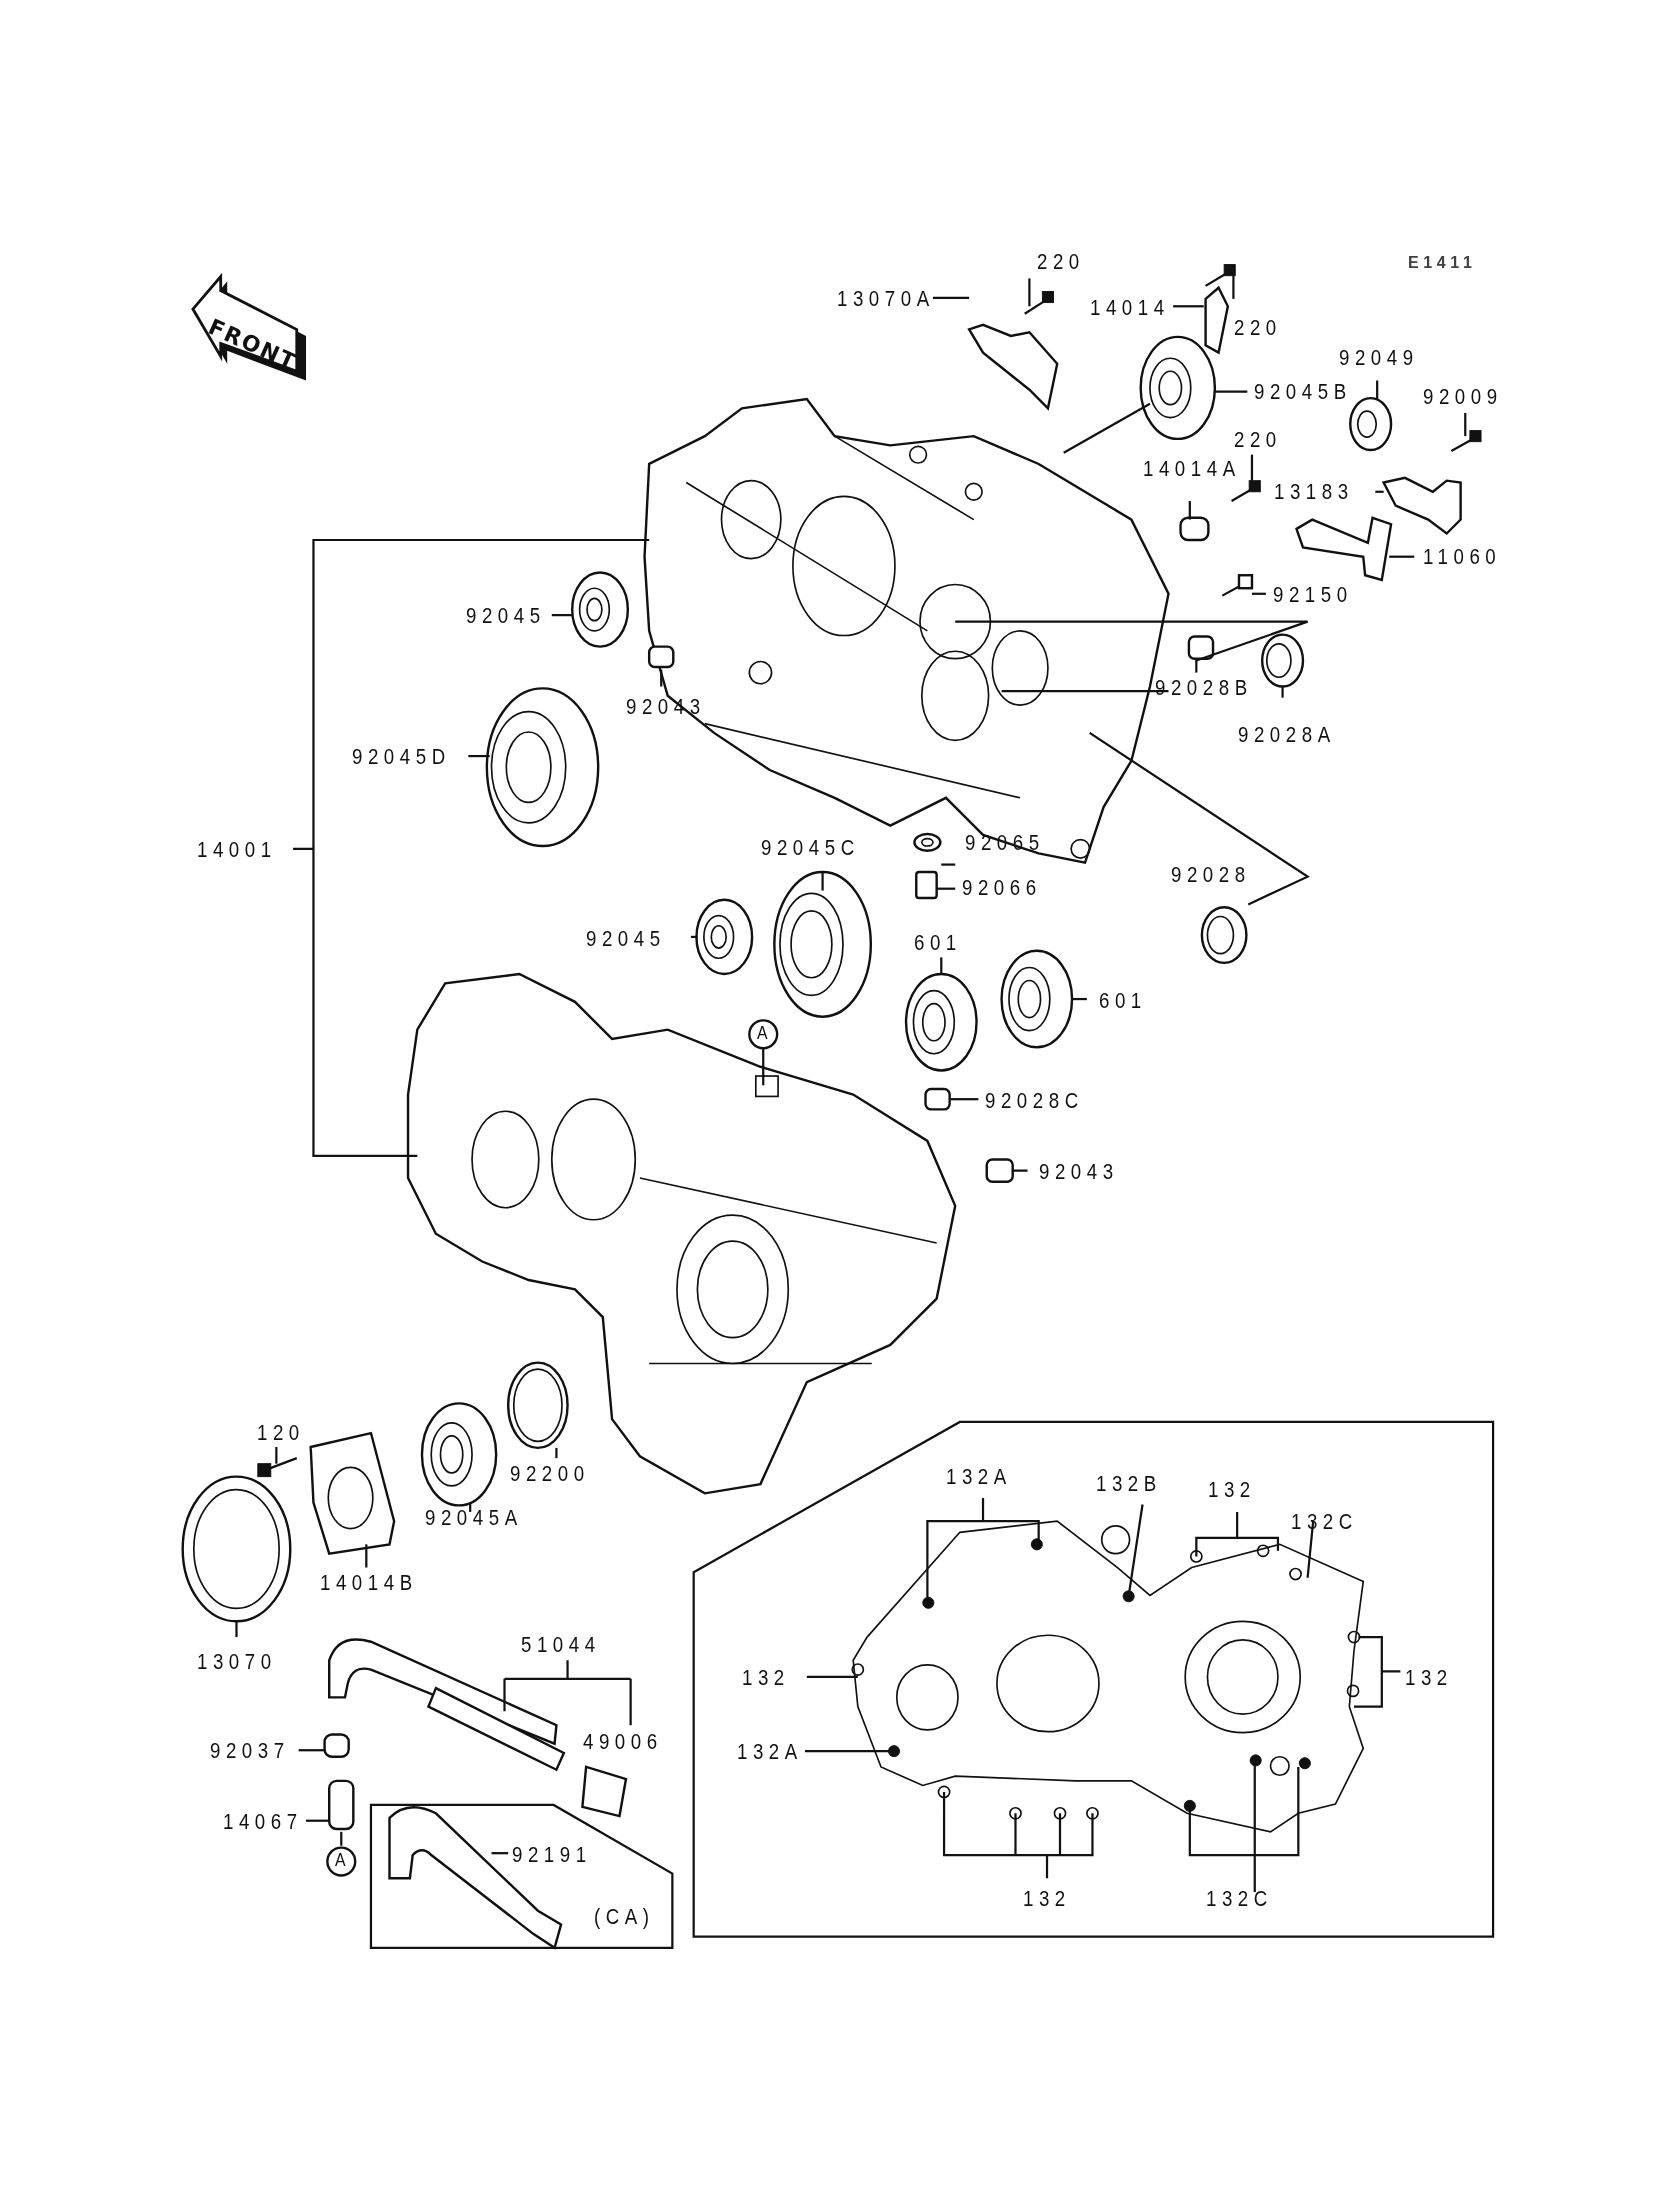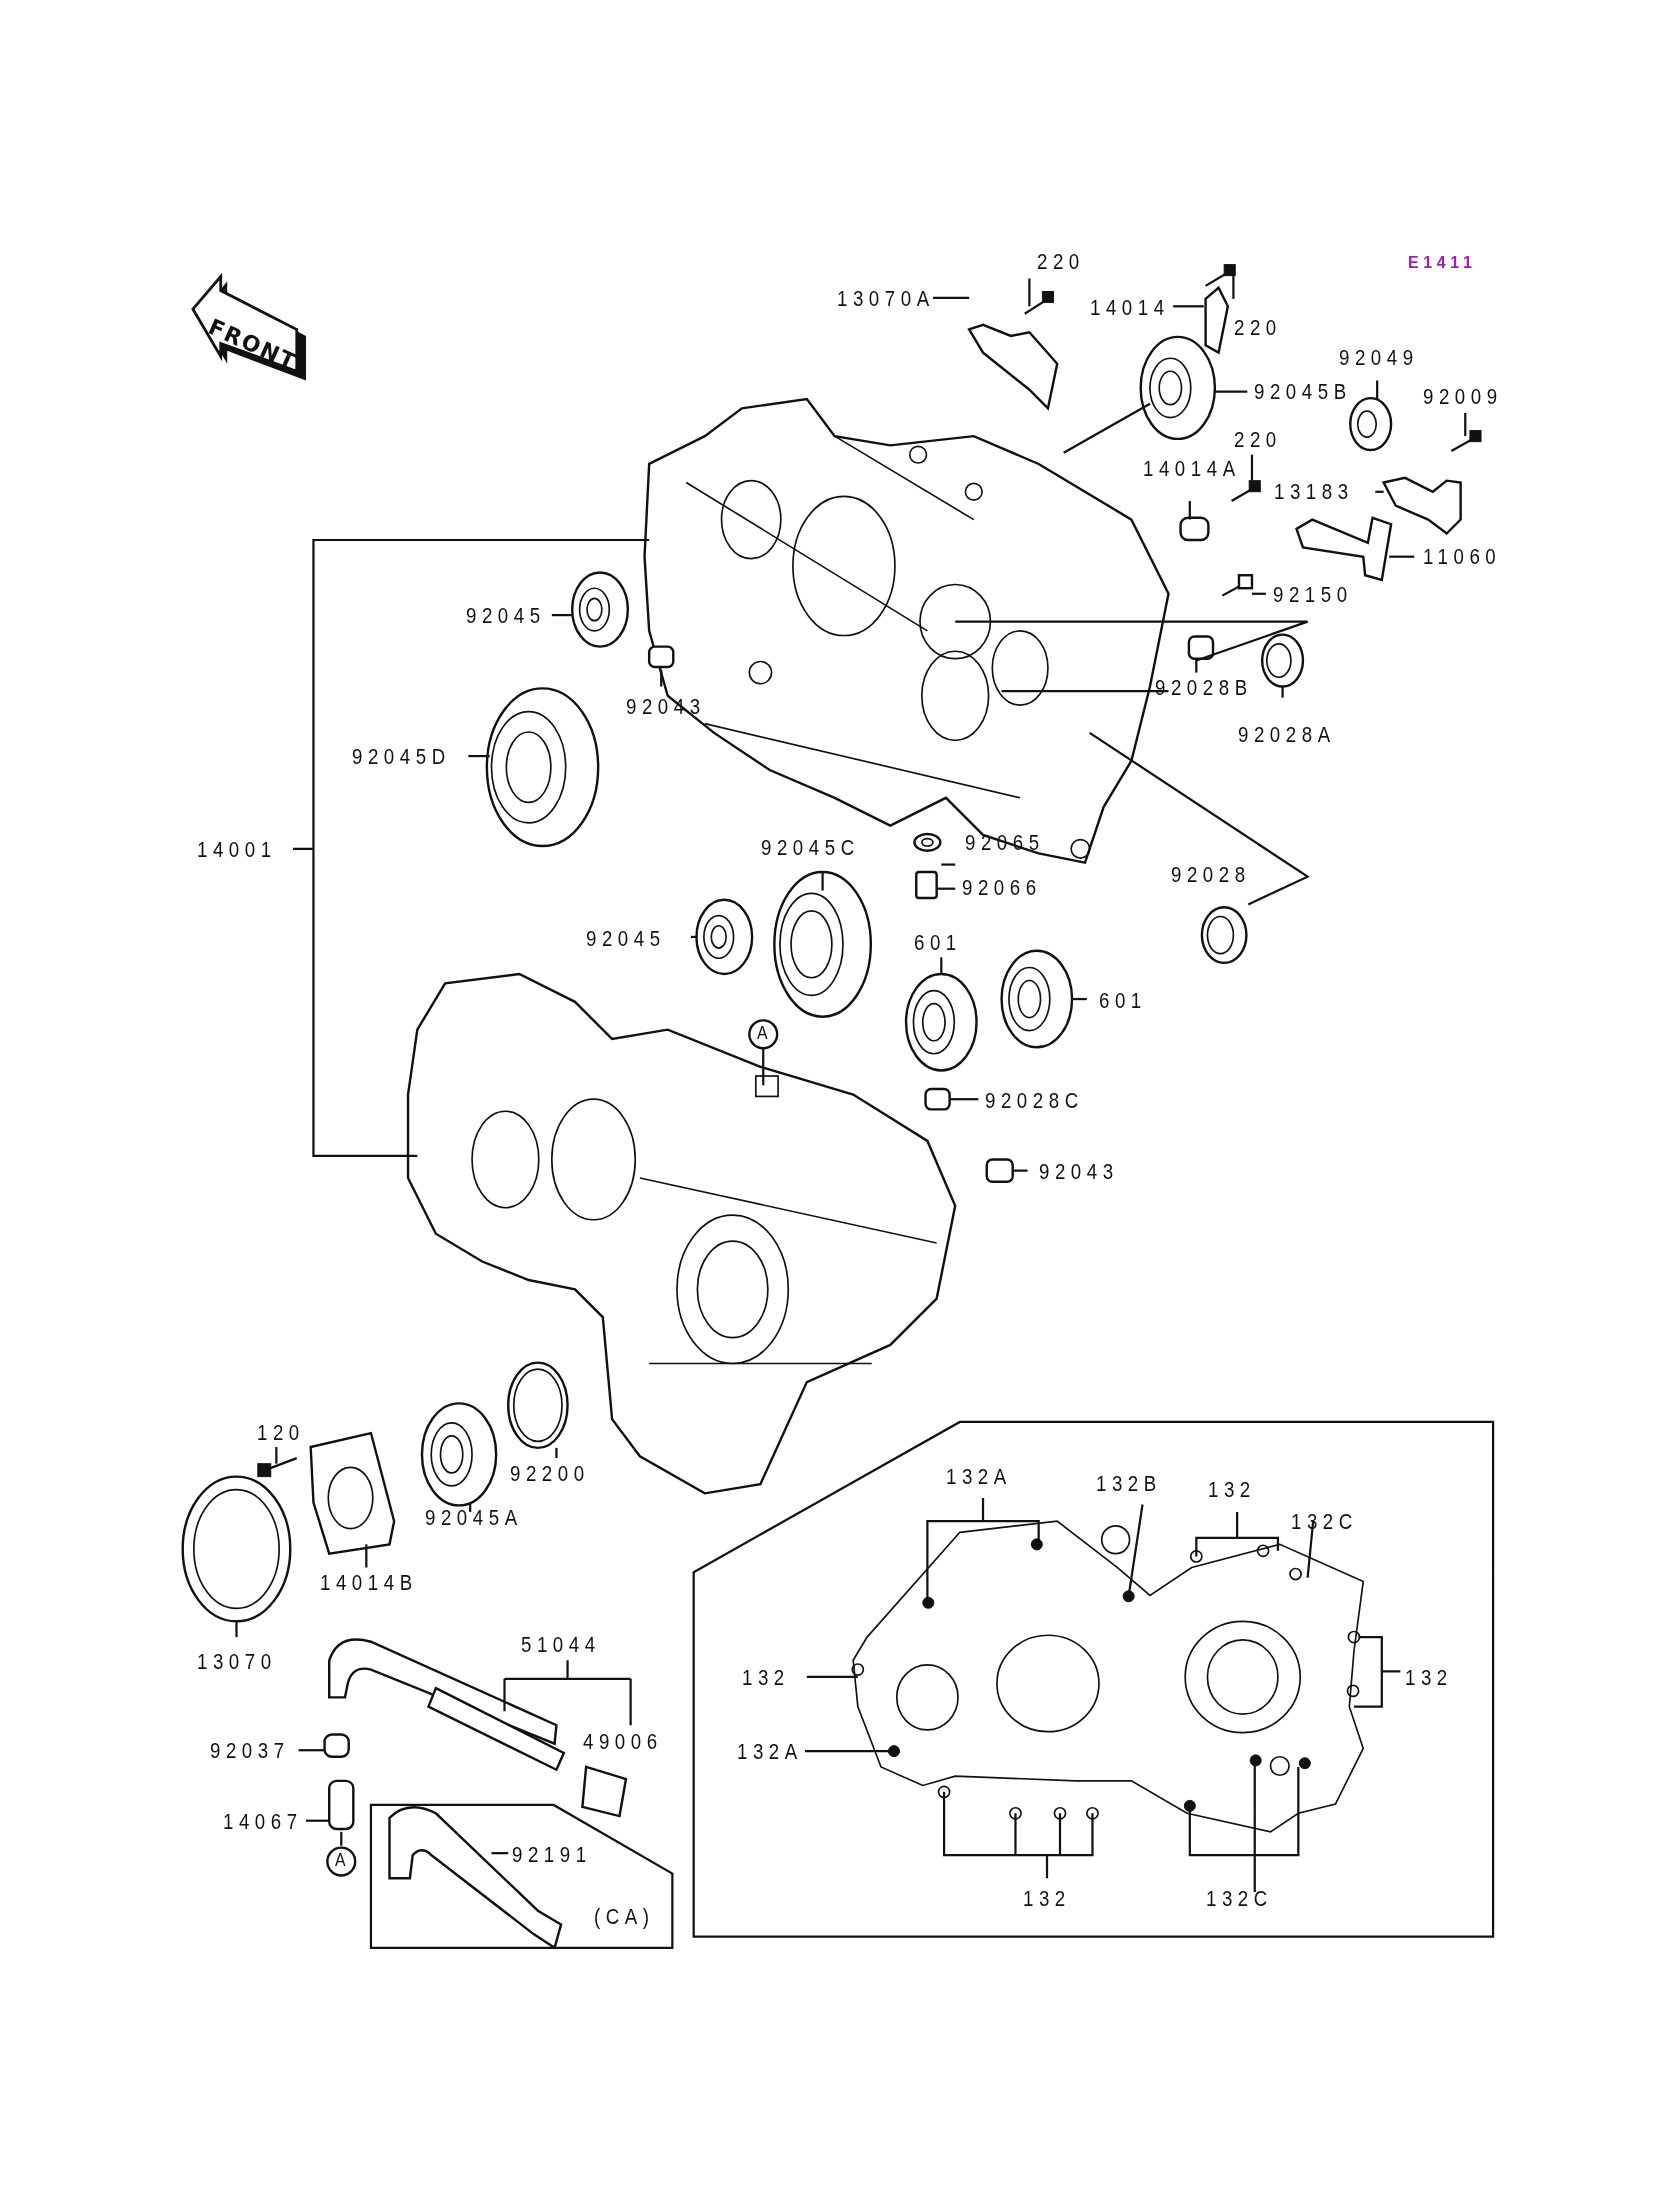--- a/index.html
+++ b/index.html
@@ -1,19 +1,19 @@
 <!DOCTYPE html>
 <html style="font-size:15px"><head>
 <meta charset="utf-8">
 <style>
   html, body { margin:0; padding:0; background:#ffffff; }
   body { width:1673px; height:2191px; position:relative; overflow:hidden; font-family:"DejaVu Sans Mono", monospace; }
   #stage { position:absolute; left:0; top:0; width:1673px; height:2191px; }
   .lbl { position:absolute; font-family:"Liberation Sans", "DejaVu Sans", sans-serif; font-size:22px; letter-spacing:6.5px; color:#111; white-space:nowrap; line-height:1; transform:scaleX(0.85); transform-origin:left top; }
-  .code { position:absolute; font-family:"Liberation Sans", sans-serif; font-size:16px; font-weight:bold; letter-spacing:4.6px; color:#a21caf;text-align:right; }
+  .code { position:absolute; font-family:"Liberation Sans", sans-serif; font-size:16px; font-weight:bold; letter-spacing:4.6px; color:#404040;text-align:right; }
   svg .ln { stroke:#111; stroke-width:2.4; fill:none; }
   svg .part { stroke:#111; stroke-width:2.6; fill:#fff; }
   svg .thin { stroke:#111; stroke-width:1.8; fill:none; }
   svg .dark { fill:#111; stroke:#111; }
 </style>
 </head>
 <body>
 
 <div id="stage">
 

